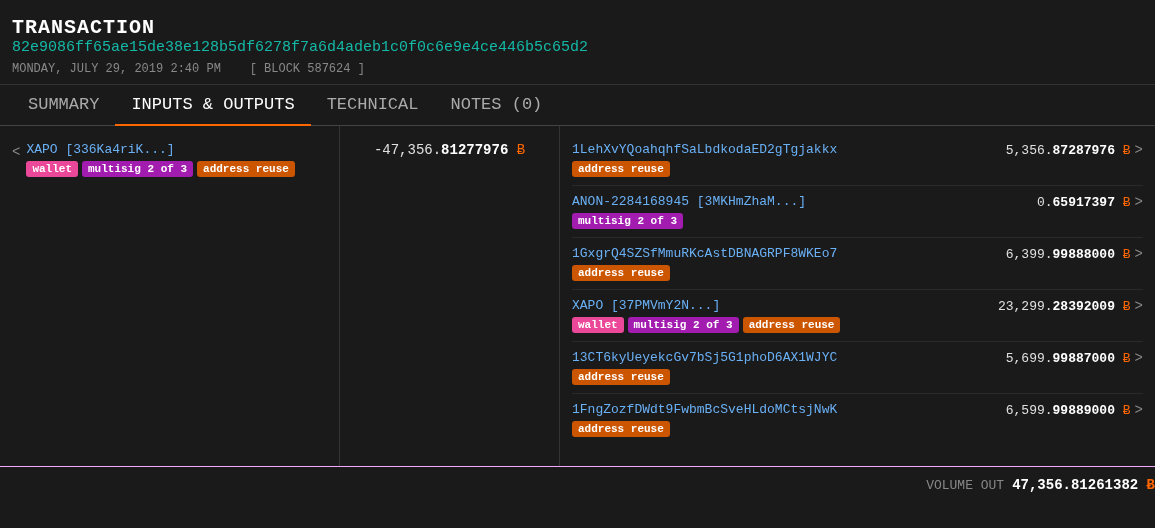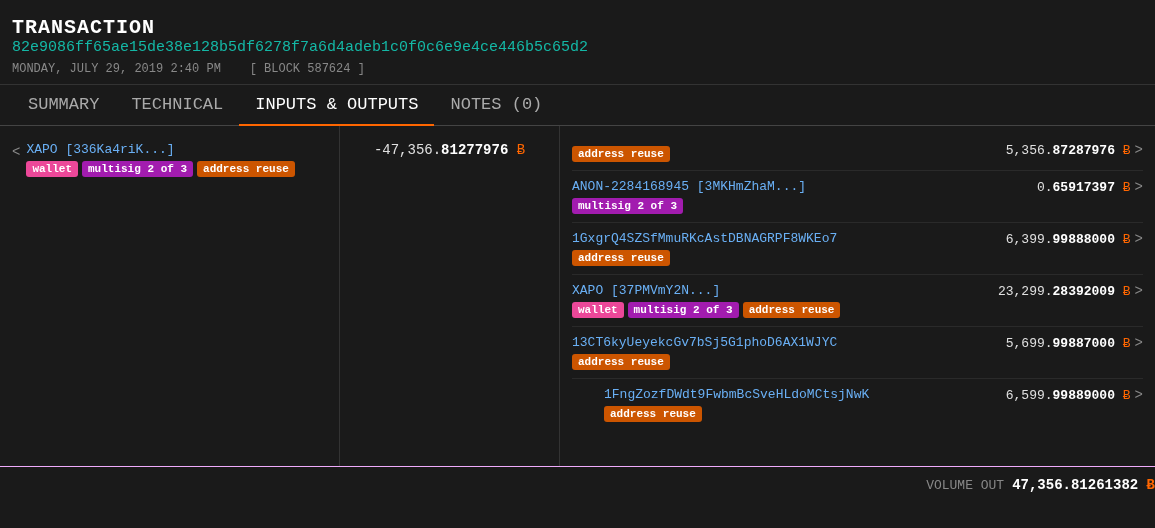--- a/index.html
+++ b/index.html
@@ -125,21 +125,20 @@
     }
     .output-row {
       display: flex;
       align-items: flex-start;
       justify-content: space-between;
       padding: 8px 0;
       border-bottom: 1px solid #2a2a2a;
     }
     .output-row:last-child {
       border-bottom: none;
-      margin-left: 32px;
     }
     .output-left {
       flex: 1;
     }
     .output-right {
       display: flex;
       align-items: center;
       gap: 4px;
       white-space: nowrap;
       margin-left: 8px;
@@ -186,22 +185,22 @@
     <div class="tx-meta">
       <span>MONDAY, JULY 29, 2019 2:40 PM</span>
       &nbsp;&nbsp;
       <span>[ BLOCK 587624 ]</span>
     </div>
   </div>
 </div>
 
 <div class="tabs">
   <div class="tab">SUMMARY</div>
+  <div class="tab active">INPUTS &amp; OUTPUTS</div>
   <div class="tab">TECHNICAL</div>
-  <div class="tab active">INPUTS &amp; OUTPUTS</div>
   <div class="tab">NOTES (0)</div>
 </div>
 
 <div class="content">
 
   <div class="inputs-section">
     <div class="input-item">
       <span class="chevron">&lt;</span>
       <div class="input-details">
         <a class="address-link">XAPO [336Ka4riK...]</a>
@@ -217,20 +216,21 @@
   <div class="arrow-section">
     <div class="arrow-amount">
       <span>-47,356.<span class="amount-highlight">81277976</span> <span class="btc-symbol">Ƀ</span></span>
     </div>
   </div>
 
   <div class="outputs-section">
 
     <div class="output-row">
       <div class="output-left">
+        <a class="address-link">1LehXvYQoahqhfSaLbdkodaED2gTgjakkx</a>
         <div class="badge-row">
           <span class="badge badge-address-reuse">address reuse</span>
         </div>
       </div>
       <div class="output-right">
         <span class="amount">5,356.<span class="amount-highlight">87287976</span> <span class="btc-symbol">Ƀ</span></span>
         <span class="output-chevron">&gt;</span>
       </div>
     </div>
 

